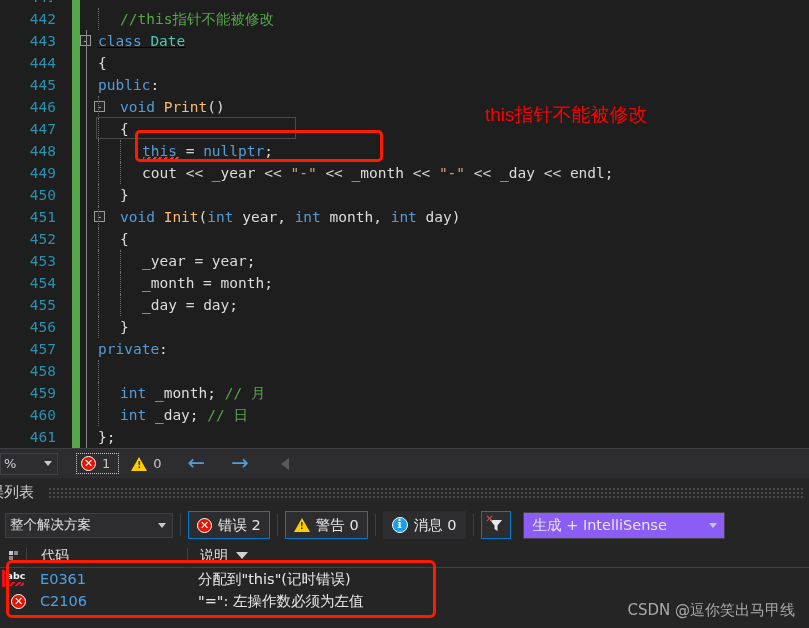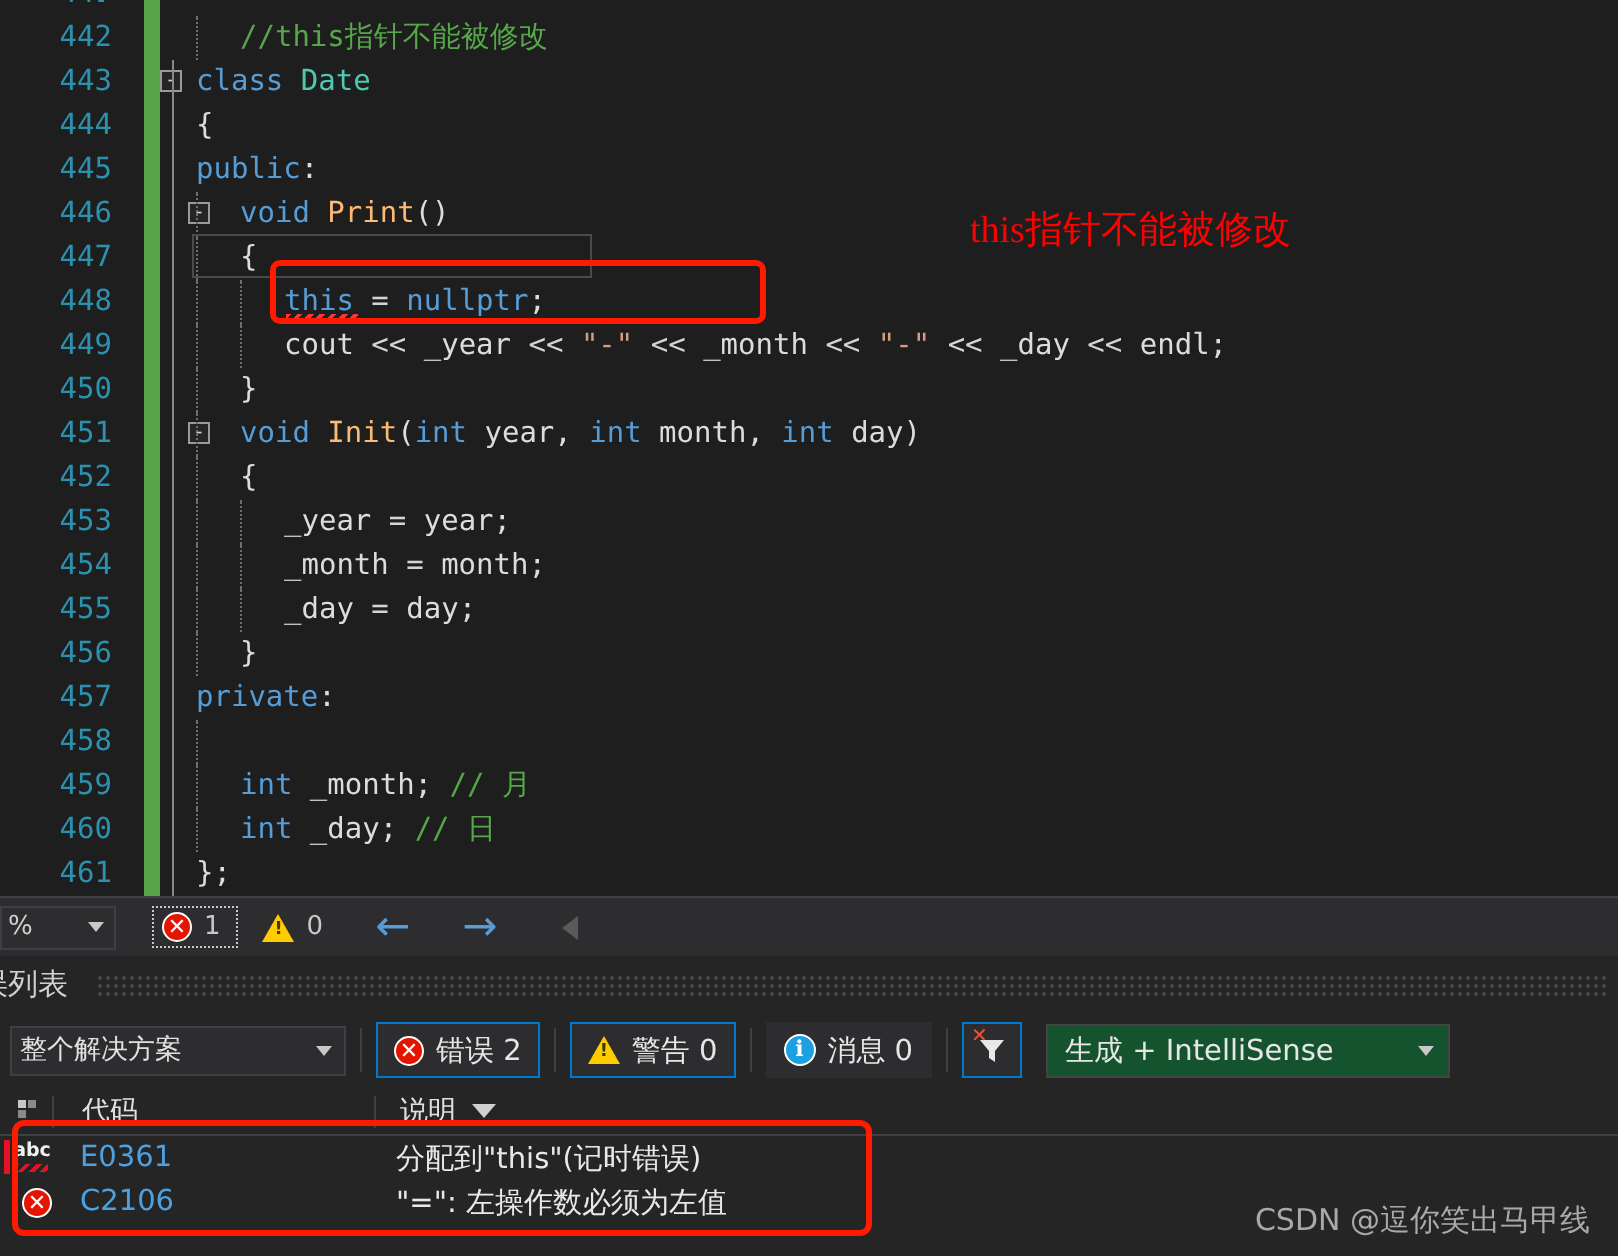--- a/index.html
+++ b/index.html
@@ -68,21 +68,21 @@
     position: absolute; border: 1px solid #4a4a4a; background: transparent;
   }
 
   
   .red-box {
     position: absolute; border: 3px solid #ff1a00; border-radius: 5px;
     pointer-events: none;
   }
   .red-note {
     position: absolute; color: #ff0000; font-size: 19px;
-    font-family: Liberation Serif, serif;
+    font-family: Liberation Sans, sans-serif;
     white-space: nowrap;
   }
 
   
   .statusbar {
     position: absolute; left: 0; top: 448px; width: 809px; height: 30px;
     background: #2d2d30; border-top: 1px solid #3f3f46;
     display: flex; align-items: center;
   }
   .zoom-combo {
@@ -169,21 +169,21 @@
     background: #1ba1e2; border: 1.5px solid #fff;
     color: #fff; font-size: 11px; font-weight: bold; line-height: 13px;
     text-align: center; font-family: "DejaVu Serif", serif;
   }
   .filter-btn {
     width: 30px; height: 28px; border: 1px solid #007acc; background: #2d2d30;
     display: flex; align-items: center; justify-content: center;
     position: relative;
   }
   .build-combo {
-    width: 202px; height: 27px; margin-left: 12px; background: #14532d;
+    width: 202px; height: 27px; margin-left: 12px; background: #8b5cf6;
     border: 1px solid #434346; display: flex; align-items: center;
     justify-content: space-between; padding: 0 7px 0 9px;
     color: #e6e6e6; font-size: 14.5px;
   }
 
   .col-header {
     position: absolute; left: 0; top: 66px; width: 809px; height: 24px;
     background: #252526; border-bottom: 1px solid #3f3f46;
     display: flex; align-items: center; color: #e0e0e0; font-size: 14px;
   }
@@ -234,21 +234,21 @@
 <div id="app">
 
   <div class="editor">
 
     <div class="code-line" style="top:0;position:absolute;height:8px;overflow:hidden;">
       <span class="lineno" style="top:-14px;">441</span>
     </div>
     <div class="margin-green" style="top:0;height:448px;"></div>
     <div id="code-body" style="position:absolute;left:0;top:8px;width:663px;">
         <div class="code-line"><span class="lineno">442</span><span class="guide" style="left: 98px;"></span><span class="code-text" style="left: 120px;"><span class="cmt">//this指针不能被修改</span></span></div>
-        <div class="code-line"><span class="lineno">443</span><span class="collapse" style="left: 80px;">-</span><span class="guide-solid" style="left: 86px;"></span><span class="code-text" style="left: 98px;"><span class="kw">class </span><span class="type">Date</span></span></div>
+        <div class="code-line"><span class="lineno">443</span><span class="collapse" style="left: 80px;">-</span><span class="guide-solid" style="left: 86px;"></span><span class="code-text" style="left: 98px; text-decoration: underline;"><span class="kw">class </span><span class="type">Date</span></span></div>
         <div class="code-line"><span class="lineno">444</span><span class="guide-solid" style="left: 86px;"></span><span class="code-text" style="left: 98px;"><span class="punct">{</span></span></div>
         <div class="code-line"><span class="lineno">445</span><span class="guide-solid" style="left: 86px;"></span><span class="code-text" style="left: 98px;"><span class="kw">public</span><span class="punct">:</span></span></div>
         <div class="code-line"><span class="lineno">446</span><span class="collapse" style="left: 94px;">-</span><span class="guide" style="left: 98px;"></span><span class="guide-solid" style="left: 86px;"></span><span class="code-text" style="left: 120px;"><span class="kw">void </span><span class="fn">Print</span><span class="punct">()</span></span></div>
         <div class="code-line"><span class="lineno">447</span><span class="guide" style="left: 98px;"></span><span class="guide-solid" style="left: 86px;"></span><span class="code-text" style="left: 120px;"><span class="punct">{</span></span></div>
         <div class="code-line"><span class="lineno">448</span><span class="guide" style="left: 98px;"></span><span class="guide" style="left: 120px;"></span><span class="guide-solid" style="left: 86px;"></span><span class="code-text" style="left: 142px;"><span class="kw">this</span><span class="op"> = </span><span class="kw">nullptr</span><span class="punct">;</span></span><span class="squiggle" style="left: 143px; top: 17px; width: 36px;"></span></div>
         <div class="code-line"><span class="lineno">449</span><span class="guide" style="left: 98px;"></span><span class="guide" style="left: 120px;"></span><span class="guide-solid" style="left: 86px;"></span><span class="code-text" style="left: 142px;"><span class="plain">cout </span><span class="op">&lt;&lt; </span><span class="plain">_year </span><span class="op">&lt;&lt; </span><span class="str">"-" </span><span class="op">&lt;&lt; </span><span class="plain">_month </span><span class="op">&lt;&lt; </span><span class="str">"-" </span><span class="op">&lt;&lt; </span><span class="plain">_day </span><span class="op">&lt;&lt; </span><span class="plain">endl;</span></span></div>
         <div class="code-line"><span class="lineno">450</span><span class="guide" style="left: 98px;"></span><span class="guide-solid" style="left: 86px;"></span><span class="code-text" style="left: 120px;"><span class="punct">}</span></span></div>
         <div class="code-line"><span class="lineno">451</span><span class="collapse" style="left: 94px;">-</span><span class="guide" style="left: 98px;"></span><span class="guide-solid" style="left: 86px;"></span><span class="code-text" style="left: 120px;"><span class="kw">void </span><span class="fn">Init</span><span class="punct">(</span><span class="kw">int </span><span class="plain">year, </span><span class="kw">int </span><span class="plain">month, </span><span class="kw">int </span><span class="plain">day)</span></span></div>
         <div class="code-line"><span class="lineno">452</span><span class="guide" style="left: 98px;"></span><span class="guide-solid" style="left: 86px;"></span><span class="code-text" style="left: 120px;"><span class="punct">{</span></span></div>
         <div class="code-line"><span class="lineno">453</span><span class="guide" style="left: 98px;"></span><span class="guide" style="left: 120px;"></span><span class="guide-solid" style="left: 86px;"></span><span class="code-text" style="left: 142px;"><span class="plain">_year </span><span class="op">= </span><span class="plain">year;</span></span></div>

